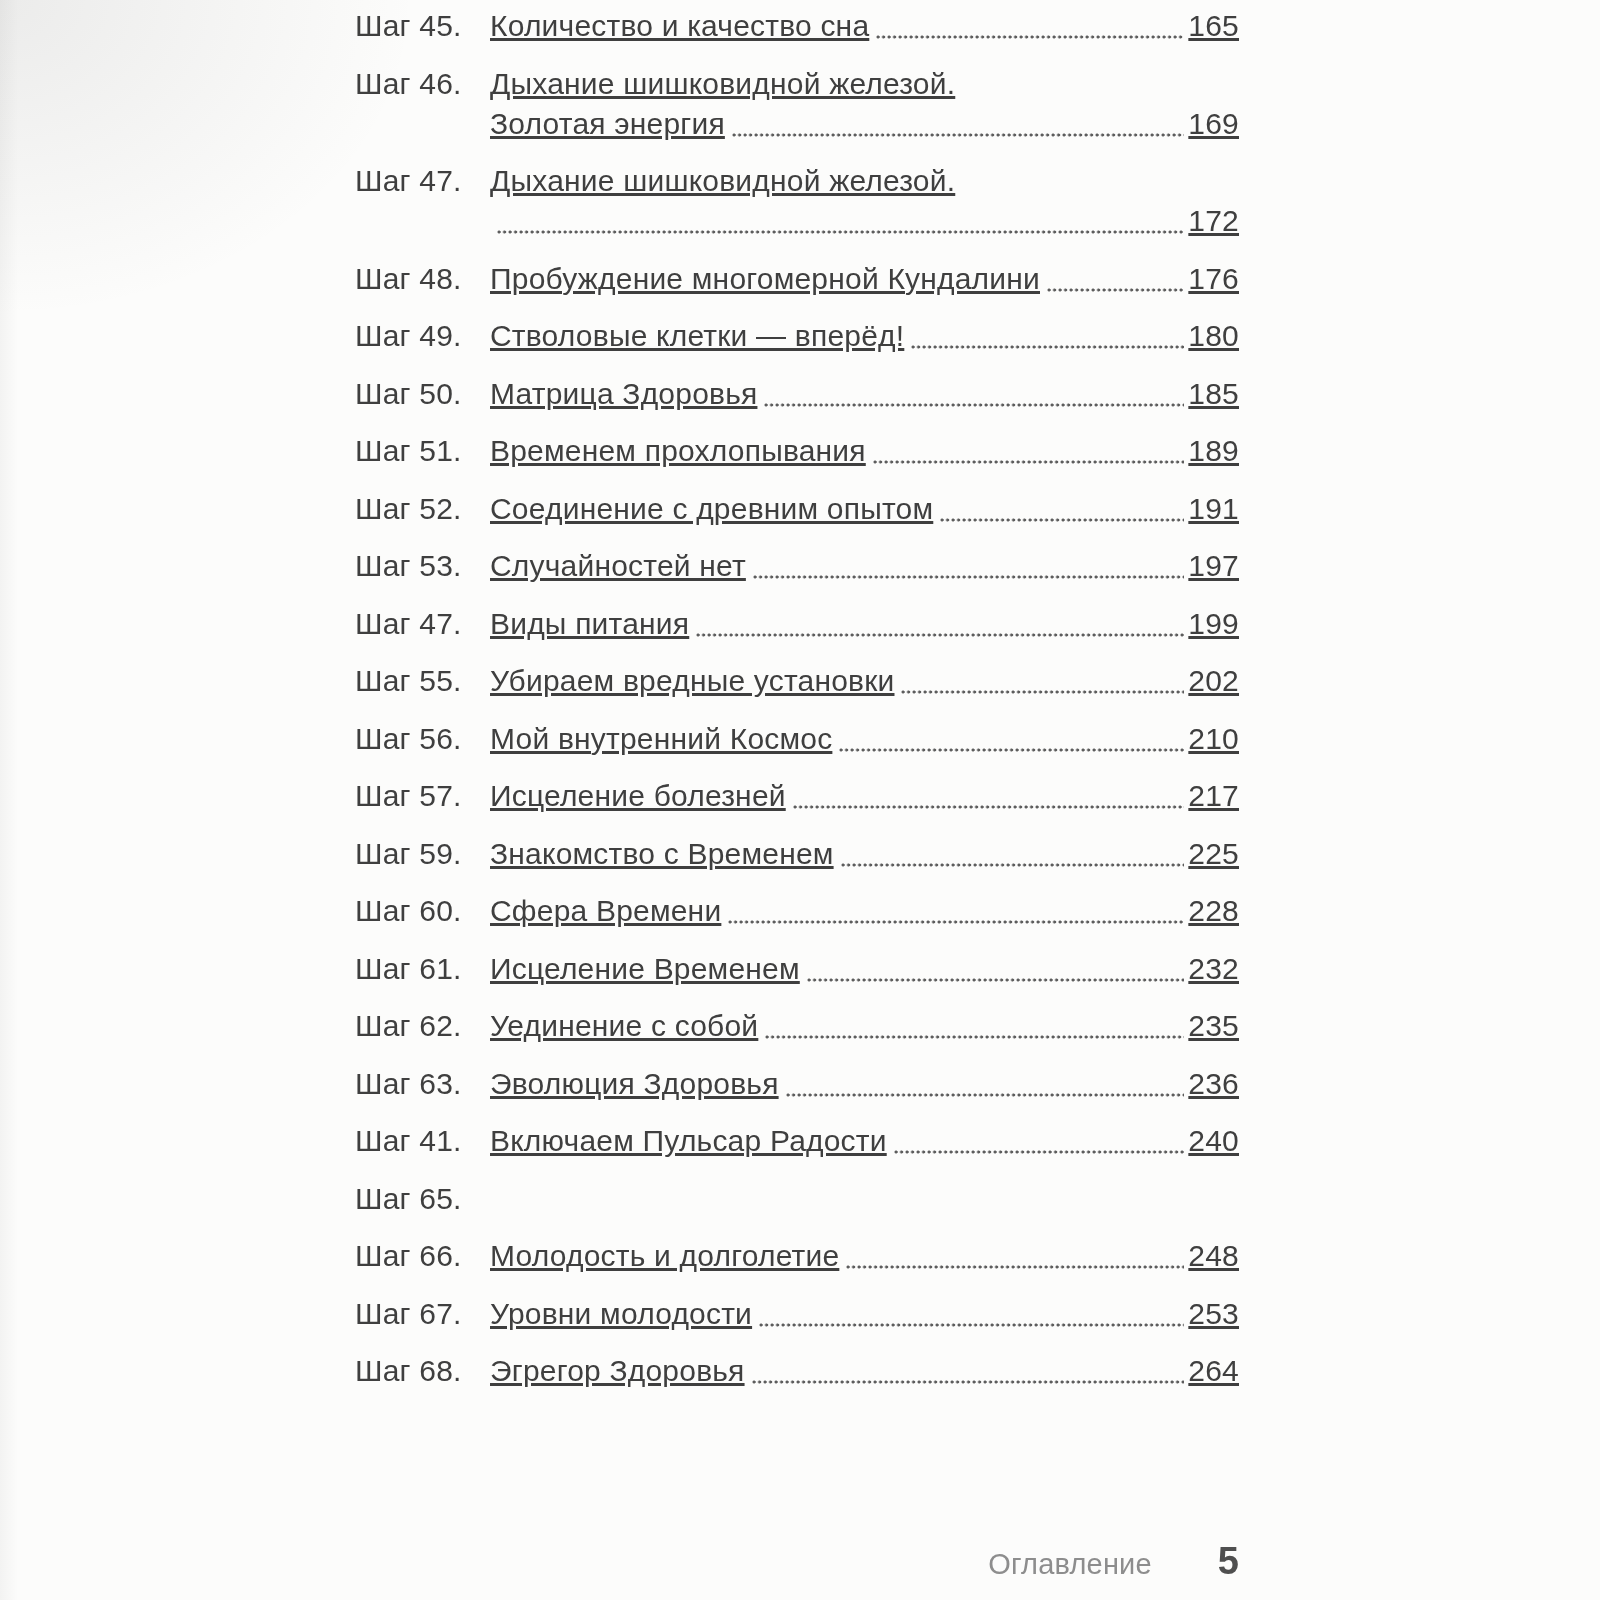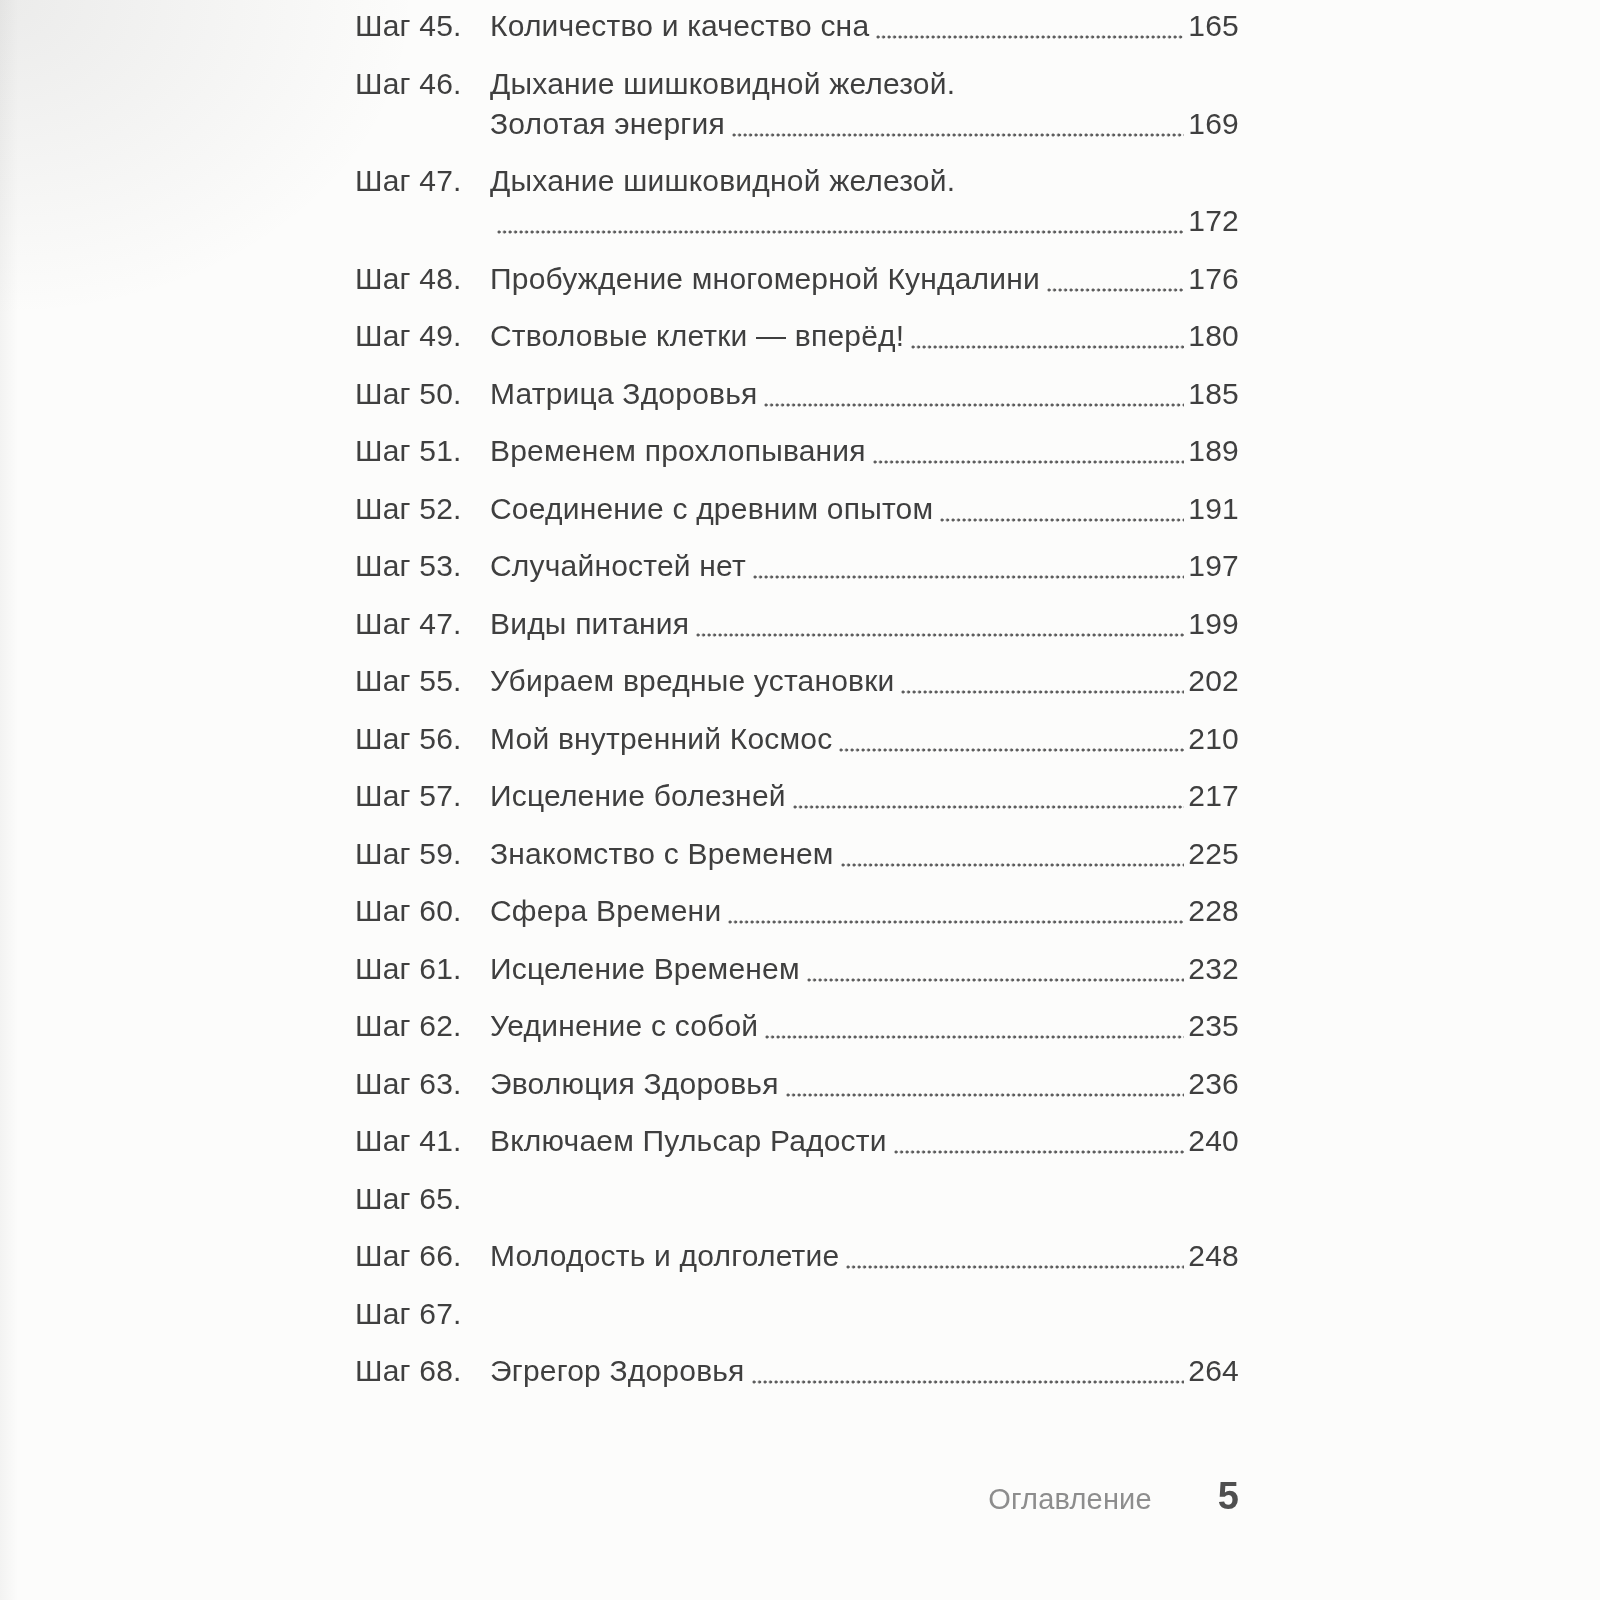--- a/index.html
+++ b/index.html
@@ -44,21 +44,21 @@
     margin-bottom: 17.5px;
     color: var(--text);
     font-size: 30px;
     line-height: 40px;
     letter-spacing: 0.2px;
   }
   .entry-label {
     flex: 0 0 135px;
     white-space: nowrap;
   }
-  .entry-content { flex: 1 1 auto; min-width: 0; }
+  .entry-content { flex: 1 1 auto; min-width: 0; text-decoration: underline; }
   .title-line { white-space: nowrap; }
   .last-line {
     display: flex;
     align-items: flex-start;
   }
   .last-line .title-text { white-space: nowrap; }
   .leader {
     flex: 1 1 auto;
     position: relative;
     min-width: 24px;
@@ -71,21 +71,21 @@
     left: 0; right: 0; bottom: 7px;
     height: 4px;
     background-image: radial-gradient(circle at 2px 2px, var(--dots) 1.3px, rgba(0,0,0,0) 1.8px);
     background-size: 5.5px 4px;
     background-repeat: repeat-x;
   }
   .page-num { white-space: nowrap; }
 
   .footer {
     position: absolute;
-    top: 1475px;
+    top: 1540px;
     right: 361px;
     display: flex;
     align-items: baseline;
     gap: 66px;
   }
   .footer-label {
     color: var(--footer-label);
     font-size: 29px;
     letter-spacing: 0.2px;
   }
@@ -302,20 +302,27 @@
         <div class="entry-content">
           <div class="last-line">
             <span class="title-text">Молодость и долголетие</span>
             <span class="leader"></span>
             <span class="page-num">248</span>
           </div>
         </div>
       </div>
       <div class="entry">
         <span class="entry-label">Шаг 67.</span>
+        <div class="entry-content">
+          <div class="last-line">
+            <span class="title-text">Уровни молодости</span>
+            <span class="leader"></span>
+            <span class="page-num">253</span>
+          </div>
+        </div>
       </div>
       <div class="entry">
         <span class="entry-label">Шаг 68.</span>
         <div class="entry-content">
           <div class="last-line">
             <span class="title-text">Эгрегор Здоровья</span>
             <span class="leader"></span>
             <span class="page-num">264</span>
           </div>
         </div>

